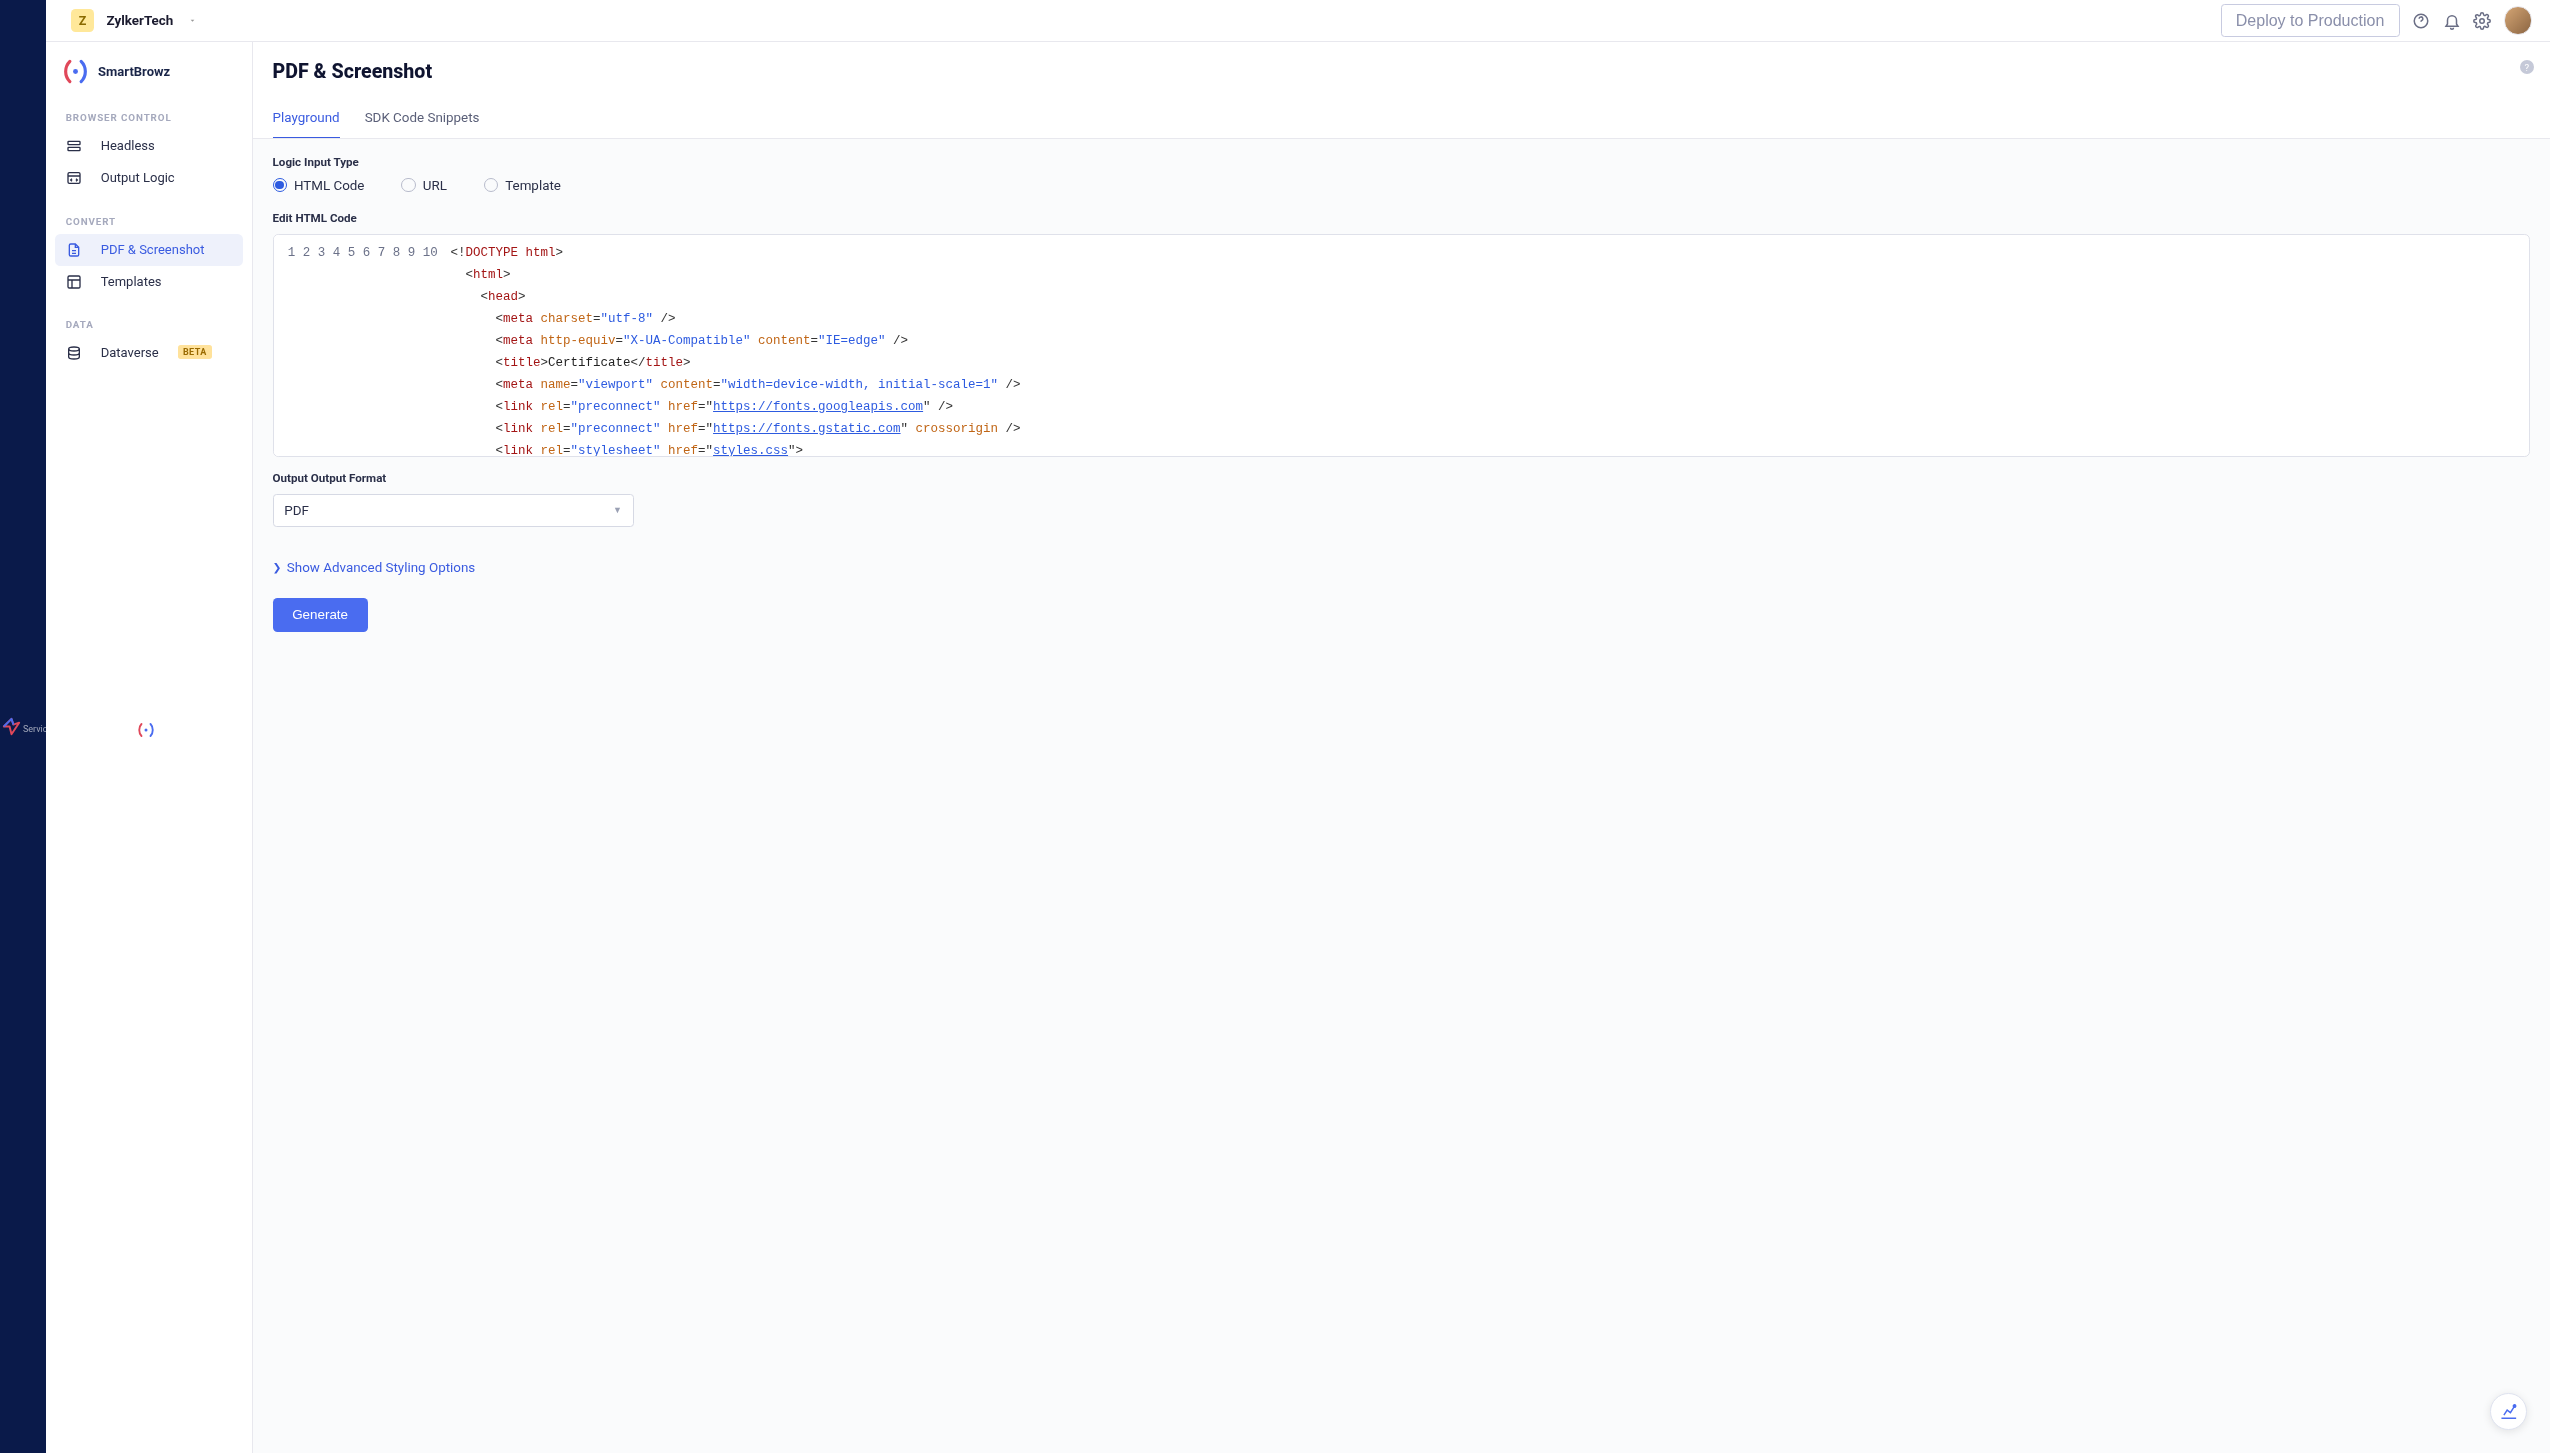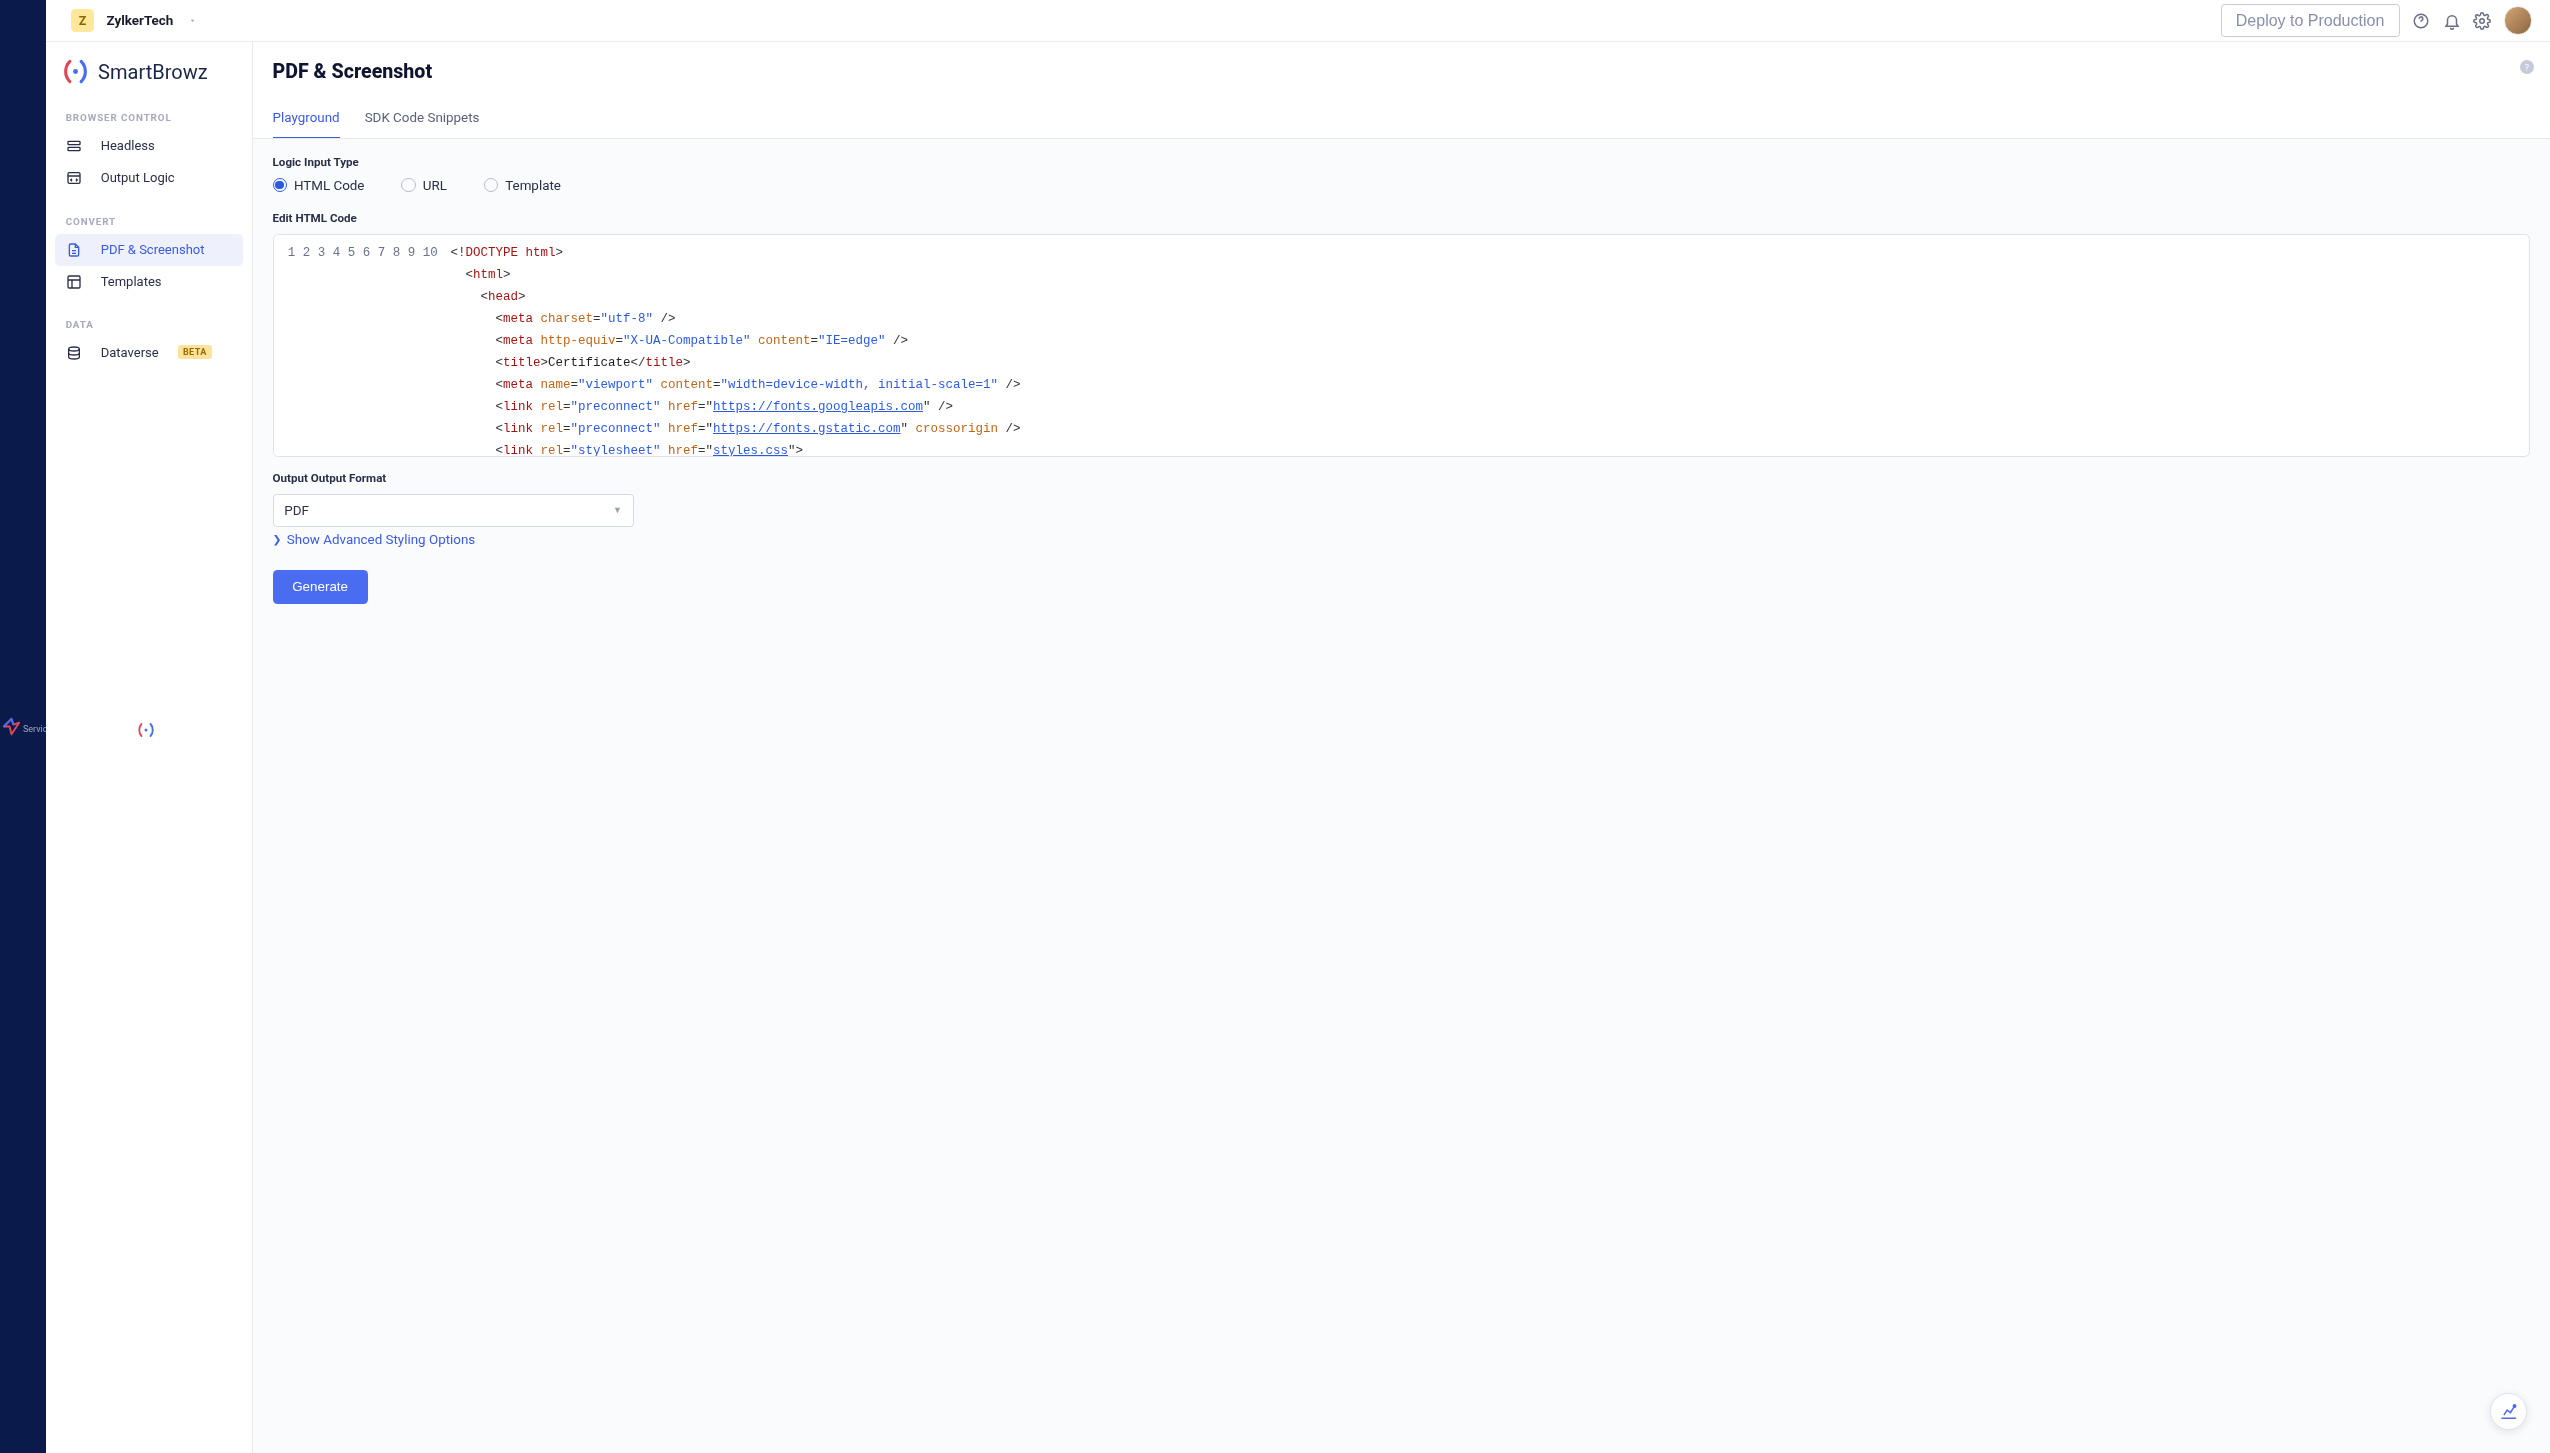--- a/index.html
+++ b/index.html
@@ -65,21 +65,21 @@
 .topbar-icon { width: 18px; height: 18px; color: #6a6e85; cursor: pointer; display:flex; align-items:center; justify-content:center; }
 .avatar { width: 28.5px; height: 28.5px; border-radius: 50%; background: linear-gradient(135deg,#d4a574,#8b6542); border: 1.8px solid #e8e8ee; }
 
 
 .body-row { flex: 1; display: flex; min-height: 0; }
 
 
 .sidebar { width: 207px; border-right: 0.9px solid #e8e8ee; padding: 16px 9px; }
 .product-brand { display: flex; align-items: center; gap: 9px; padding: 0 7.1px 18px; }
 .product-brand-icon { width: 27px; height: 27px; }
-.product-brand-text { font-weight: 400; font-size: 20px; color: #1a2548; }
+.product-brand-text { font-weight: 700; font-size: 13px; color: #1a2548; }
 .nav-section-title {
   font-size: 9.8px; font-weight: 700; letter-spacing: 0.9px; color: #a5a9bd;
   padding: 9px 10.7px 7.1px;
 }
 .nav-item {
   display: flex; align-items: flex-start; gap: 19px;
   padding: 8px 10.7px; border-radius: 5.3px; cursor: pointer;
   color: #2a2f48; font-size: 13px;
 }
 .nav-item.active { background: #eef1fb; color: #3a5be0; }
@@ -117,21 +117,21 @@
 .gutter { background: #fff; color: #6b7189; text-align: left; padding: 7.1px 9px 7.1px 14.2px; user-select: none; line-height: 22px; }
 .code-lines { padding: 7.1px 10.7px 7.1px 3.6px; line-height: 22px; white-space: pre; overflow: hidden; flex: 1; }
 .tok-punc { color: #333; }
 .tok-tag { color: #a31515; }
 .tok-attr { color: #c06515; }
 .tok-str { color: #2d5be0; }
 .tok-doc { color: #a31515; }
 .tok-link { color: #2d5be0; text-decoration: underline; }
 .tok-text { color: #222; }
 
-.select-wrap { position: relative; width: 361px; margin-bottom: 5px; }
+.select-wrap { position: relative; width: 361px; margin-bottom: 33px; }
 .select-box {
   border: 0.9px solid #d6d9e4; border-radius: 3.6px; background: #fff;
   padding: 8px 10.7px; font-size: 13.4px; color: #2a2f48; cursor: pointer;
   display: flex; justify-content: space-between; align-items: center;
 }
 .select-caret { color: #9aa0b4; font-size: 9px; }
 
 .adv-link { display: flex; align-items: center; gap: 5.3px; color: #3a5be0; cursor: pointer; font-size: 13.4px; margin-bottom: 23px; }
 .adv-chevron { font-size: 10.7px; }
 

